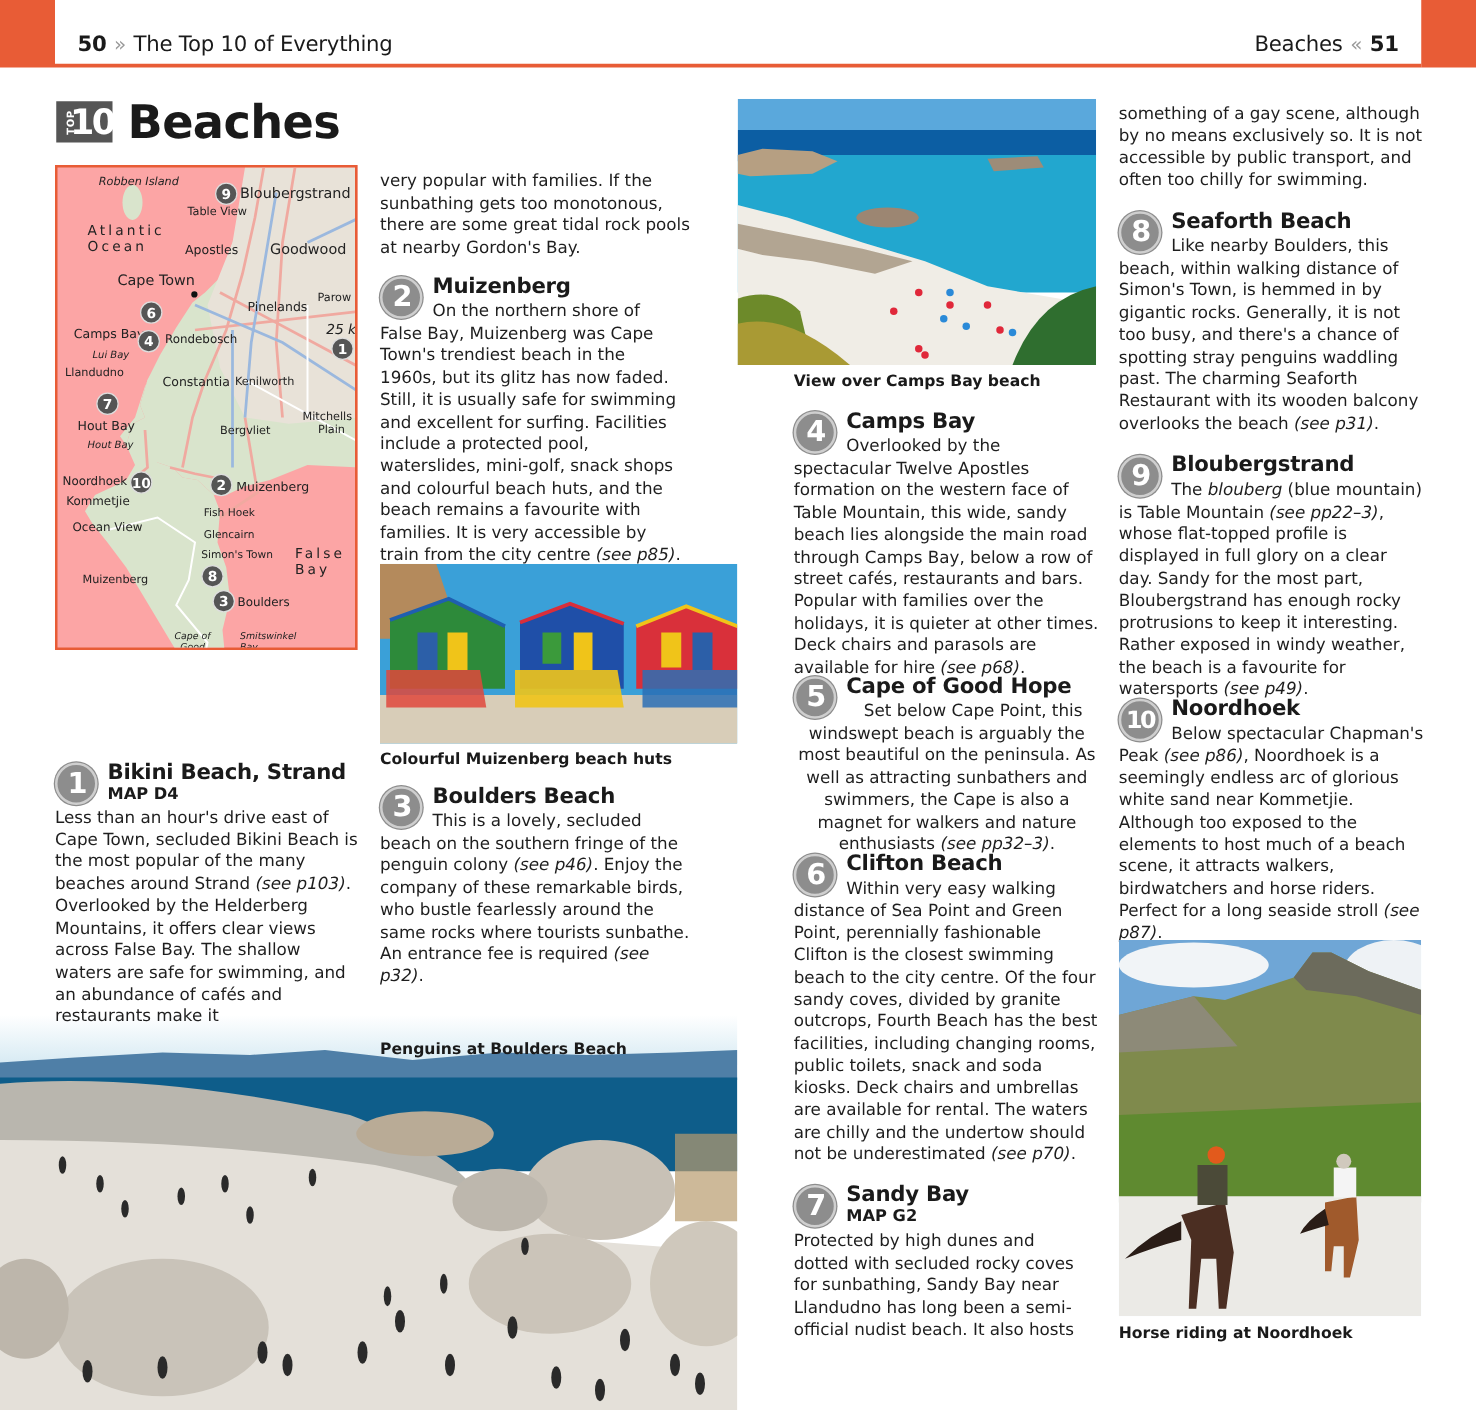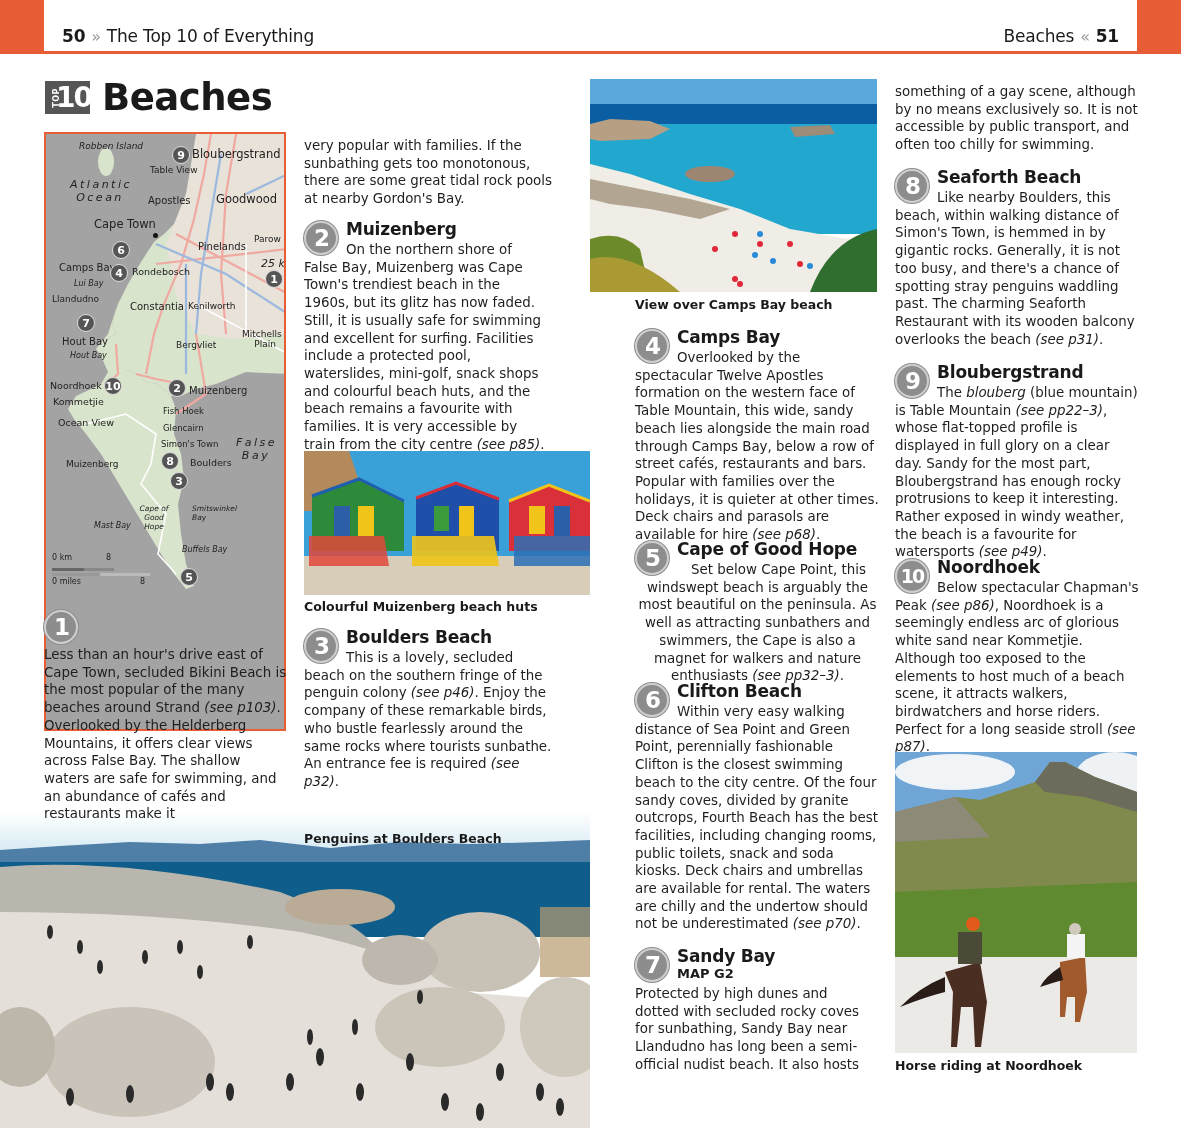--- a/index.html
+++ b/index.html
@@ -17,26 +17,26 @@
   .running-head .chev { color: #9a9a9a; margin: 0 6px; font-size: 16px; }
 
   
   .title-row { position: absolute; left: 45px; top: 76px; display: flex; align-items: center; }
   .top10-badge { width: 45px; height: 33px; background: #555; color: #fff; display: flex; align-items: center; justify-content: center; position: relative; margin-right: 12px; }
   .top10-badge .top { position: absolute; left: 2px; top: 50%; transform: translateY(-50%) rotate(-90deg); font-size: 8px; font-weight: bold; letter-spacing: 0.5px; }
   .top10-badge .ten { font-size: 28px; font-weight: bold; margin-left: 12px; letter-spacing: -2px; line-height: 1; }
   .page-title { font-size: 37px; font-weight: bold; letter-spacing: -0.5px; }
 
   
-  .map { position: absolute; left: 44px; top: 132px; width: 242px; height: 599px; border: 2px solid #e85c36; background: #a3a3a3; overflow: hidden; }
+  .map { position: absolute; left: 44px; top: 132px; width: 242px; height: 388px; border: 2px solid #e85c36; background: #fca5a5; overflow: hidden; }
   .map svg { position: absolute; left: 0; top: 0; }
   .map-label { position: absolute; font-size: 10px; color: #222; white-space: nowrap; line-height: 1; }
   .map-label.it { font-style: italic; font-size: 9px; }
   .map-label.big { font-size: 11.5px; }
-  .map-label.ocean { font-style: italic; font-size: 11px; letter-spacing: 2.5px; text-align: center; line-height: 1.2; }
+  .map-label.ocean { font-size: 11px; letter-spacing: 2.5px; text-align: left; line-height: 1.2; }
   .map-pin { position: absolute; width: 18px; height: 18px; border-radius: 50%; background: #555; border: 1.5px solid #ddd; color: #fff; font-weight: bold; font-size: 11px; display: flex; align-items: center; justify-content: center; }
   .map-dot { position: absolute; width: 5px; height: 5px; border-radius: 50%; background: #111; }
 
   
   .col { position: absolute; font-size: 13.4px; line-height: 17.7px; color: #1e1e1e; }
   .entry { position: absolute; }
   .entry-head { display: flex; align-items: flex-start; }
   .num-badge { width: 34px; height: 34px; min-width: 34px; border-radius: 50%; background: #8d8d8d; border: 2px solid #cfcfcf; box-shadow: 0 0 0 1px #8d8d8d; color: #fff; font-weight: bold; font-size: 23px; display: flex; align-items: center; justify-content: center; margin-right: 8px; margin-top: 2px; letter-spacing: -2px; }
   .entry-title { font-size: 17px; font-weight: bold; line-height: 20px; letter-spacing: -0.2px; }
   .map-ref { font-size: 13px; font-weight: bold; line-height: 15px; }
@@ -144,21 +144,21 @@
   <span class="map-label" style="left:143px;top:252px;">Muizenberg</span>
   <span class="map-label" style="left:7px;top:263px;font-size:9.5px;">Kommetjie</span>
   <span class="map-label" style="left:117px;top:273px;font-size:8.5px;">Fish Hoek</span>
   <span class="map-label" style="left:12px;top:284px;font-size:9.5px;">Ocean View</span>
   <span class="map-label" style="left:117px;top:290px;font-size:8.5px;">Glencairn</span>
   <span class="map-label ocean" style="left:190px;top:302px;width:40px;white-space:normal;">False Bay</span>
   <span class="map-label" style="left:115px;top:306px;font-size:8.5px;">Simon's Town</span>
   <span class="map-pin" style="left:115px;top:318px;">8</span>
   <span class="map-label" style="left:20px;top:326px;font-size:9px;">Muizenberg</span>
   <span class="map-pin" style="left:124px;top:338px;">3</span>
-  <span class="map-label" style="left:144px;top:324px;font-size:9.5px;">Boulders</span>
+  <span class="map-label" style="left:144px;top:344px;font-size:9.5px;">Boulders</span>
   <span class="map-label it" style="left:88px;top:370px;font-size:7.5px;width:40px;white-space:normal;text-align:center;line-height:1.2;">Cape of Good Hope</span>
   <span class="map-label it" style="left:146px;top:370px;font-size:7.5px;width:50px;white-space:normal;line-height:1.2;">Smitswinkel Bay</span>
   <span class="map-label it" style="left:48px;top:388px;font-size:8px;">Mast Bay</span>
   <span class="map-label it" style="left:136px;top:412px;font-size:8px;">Buffels Bay</span>
   <span class="map-pin" style="left:134px;top:434px;">5</span>
 
   <span class="map-label" style="left:6px;top:420px;font-size:8px;">0 km</span>
   <span class="map-label" style="left:60px;top:420px;font-size:8px;">8</span>
   <span class="map-label" style="left:6px;top:444px;font-size:8px;">0 miles</span>
   <span class="map-label" style="left:94px;top:444px;font-size:8px;">8</span>
@@ -209,20 +209,24 @@
         <ellipse cx="200" cy="160" rx="3" ry="7"></ellipse>
       <ellipse cx="560" cy="295" rx="4" ry="9"></ellipse>
         <ellipse cx="480" cy="300" rx="4" ry="9"></ellipse>
     </g>
   </svg>
 </div>
 
 <div class="entry" style="left:44px;top:608px;width:245px;">
   <div class="entry-head">
     <span class="num-badge">1</span>
+    <div>
+      <div class="entry-title">Bikini Beach, Strand</div>
+      <div class="map-ref">MAP D4</div>
+    </div>
   </div>
   <p class="col" style="position:static;margin-top:2px;"><span>Less than an hour's drive east of Cape Town, secluded Bikini Beach is the most popular of the many beaches around Strand </span><span class="ref">(see p103)</span><span>. Overlooked by the Helderberg Mountains, it offers clear views across False Bay. The shallow waters are safe for swimming, and an abundance of cafés and restaurants make it</span></p>
 </div>
 
 <p class="col" style="left:304px;top:137px;width:250px;">very popular with families. If the sunbathing gets too monotonous, there are some great tidal rock pools at nearby Gordon's Bay.</p>
 
 <div class="entry" style="left:304px;top:219px;width:250px;">
   <div class="entry-head">
     <span class="num-badge">2</span>
     <div class="entry-title">Muizenberg</div>

